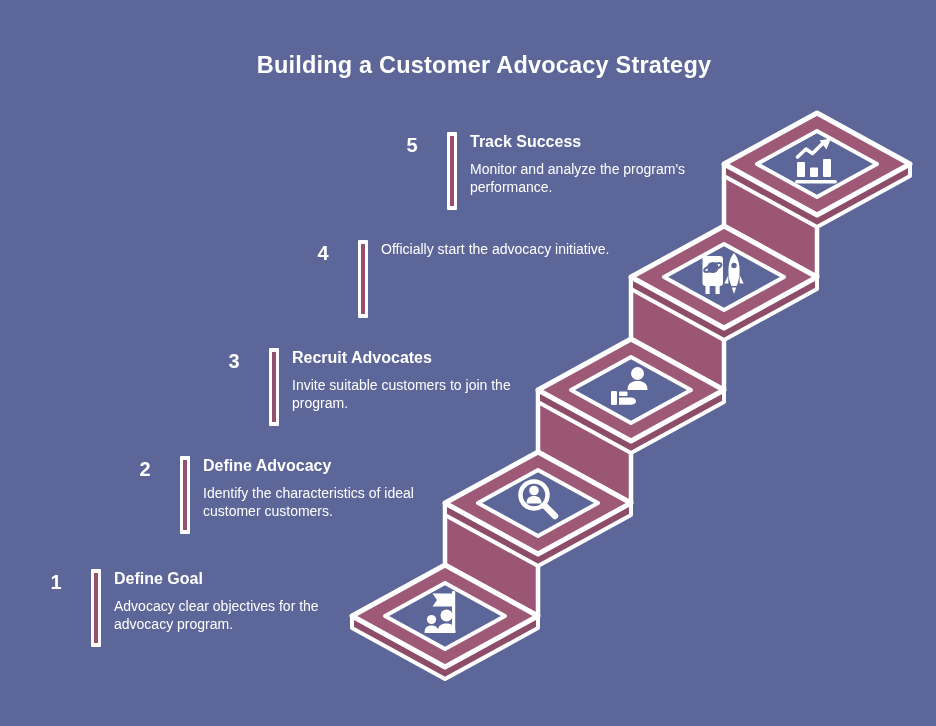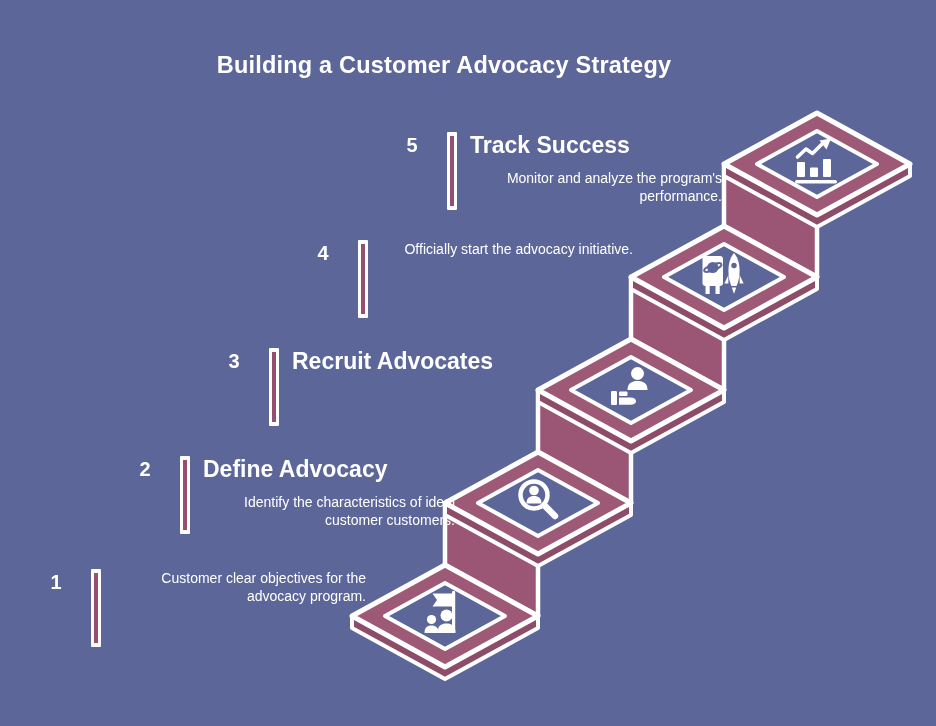--- a/index.html
+++ b/index.html
@@ -5,32 +5,33 @@
   html,body{margin:0;padding:0;background:#5c6699;}
   .canvas{
     position:relative;width:936px;height:726px;overflow:hidden;
     background:#5c6699;
     font-family:"Liberation Sans", sans-serif;
   }
   .page-title{
     position:absolute;left:0;top:52px;width:888px;margin:0;
     text-align:center;font-size:23.5px;font-weight:700;color:#ffffff;
     letter-spacing:.2px;
+    padding-left:40px;
   }
   #stairs{position:absolute;left:0;top:0;}
   .step-block{position:absolute;display:flex;align-items:flex-start;color:#ffffff;}
   .num{width:44px;text-align:center;font-size:20px;font-weight:700;line-height:1;padding-top:3px;}
   .vbar{
     width:10px;height:78px;background:#ffffff;margin:0 13px;border-radius:1px;
     display:flex;align-items:center;justify-content:center;flex:none;
   }
   .vbar-inner{width:4px;height:70px;background:#964f6c;}
   .content{width:252px;}
-  .stitle{font-size:23px;font-weight:700;line-height:1.2;margin:0 0 9px 0;}
-  .sdesc{font-size:14px;line-height:1.3;text-align:right;}
+  .stitle{font-size:16px;font-weight:700;line-height:1.2;margin:0 0 9px 0;}
+  .sdesc{font-size:14px;line-height:1.3;}
   .s1{left:34px;top:569px;}
   .s2{left:123px;top:456px;}
   .s3{left:212px;top:348px;}
   .s4{left:301px;top:240px;}
   .s5{left:390px;top:132px;}
 </style>
 </head>
 <body>
 
 <div class="canvas">
@@ -130,36 +131,38 @@
     </div>
   </div>
 
   <div class="step-block s3">
     <div class="num">3</div>
     <div class="vbar">
         <div class="vbar-inner"></div>
       </div>
     <div class="content">
       <div class="stitle">Recruit Advocates</div>
+      <div class="sdesc">Invite suitable customers to join the program.</div>
     </div>
   </div>
 
   <div class="step-block s2">
     <div class="num">2</div>
     <div class="vbar">
         <div class="vbar-inner"></div>
       </div>
     <div class="content">
       <div class="stitle">Define Advocacy</div>
       <div class="sdesc">Identify the characteristics of ideal customer customers.</div>
     </div>
   </div>
 
   <div class="step-block s1">
     <div class="num">1</div>
     <div class="vbar">
         <div class="vbar-inner"></div>
       </div>
     <div class="content">
-      <div class="sdesc">Customer clear objectives for the advocacy program.</div>
+      <div class="stitle">Define Goal</div>
+      <div class="sdesc">Advocacy clear objectives for the advocacy program.</div>
     </div>
   </div>
 </div>
 
 </body></html>

